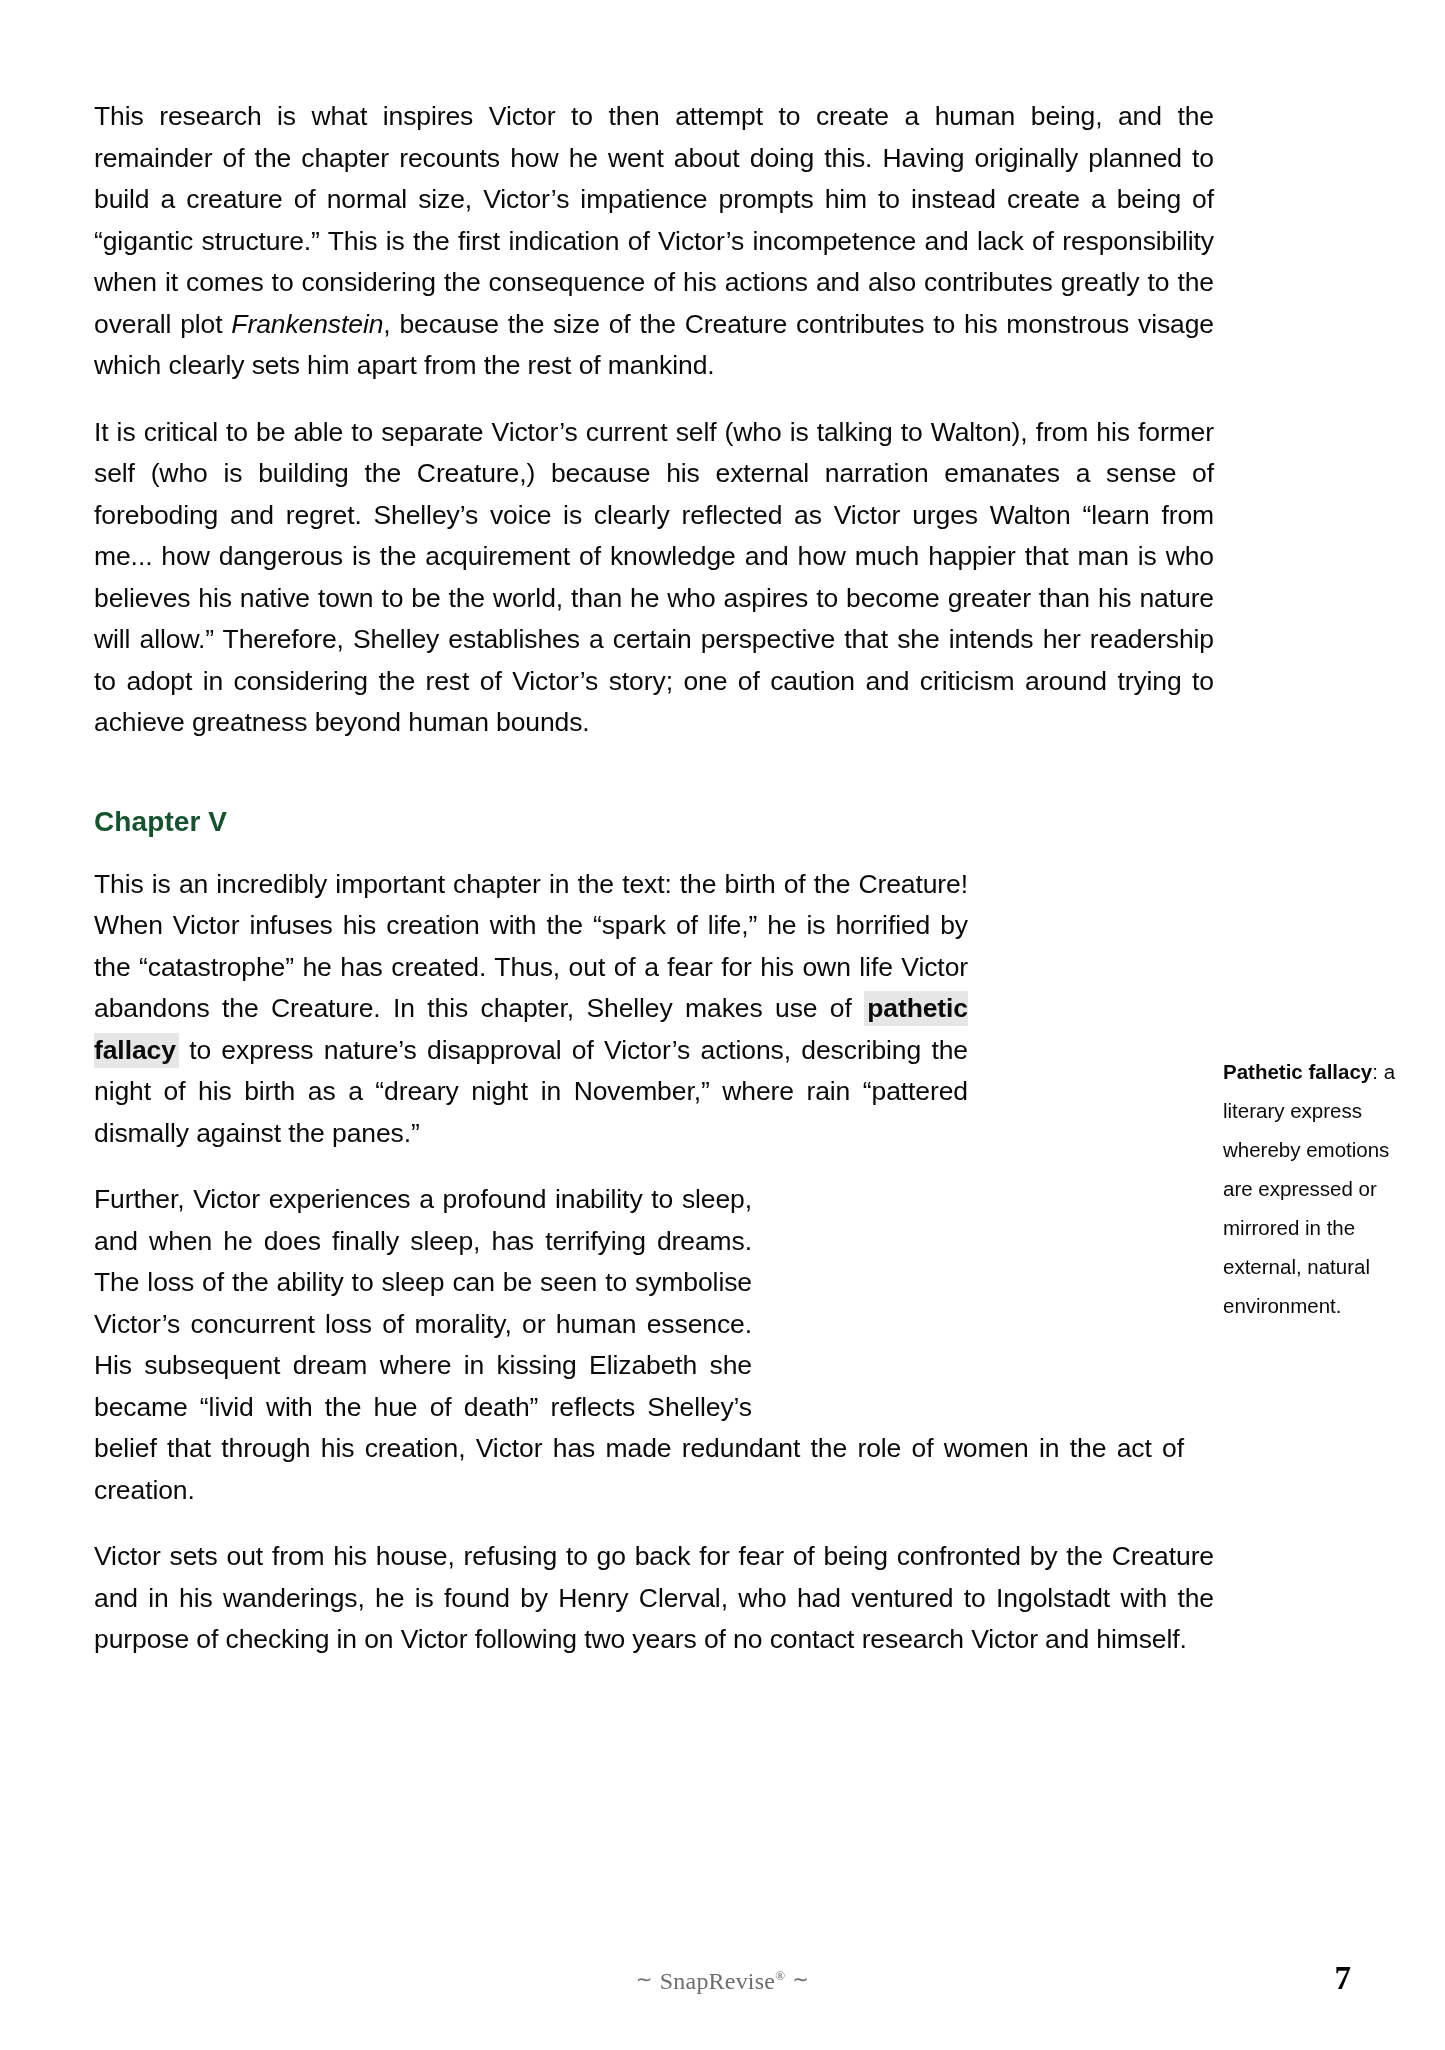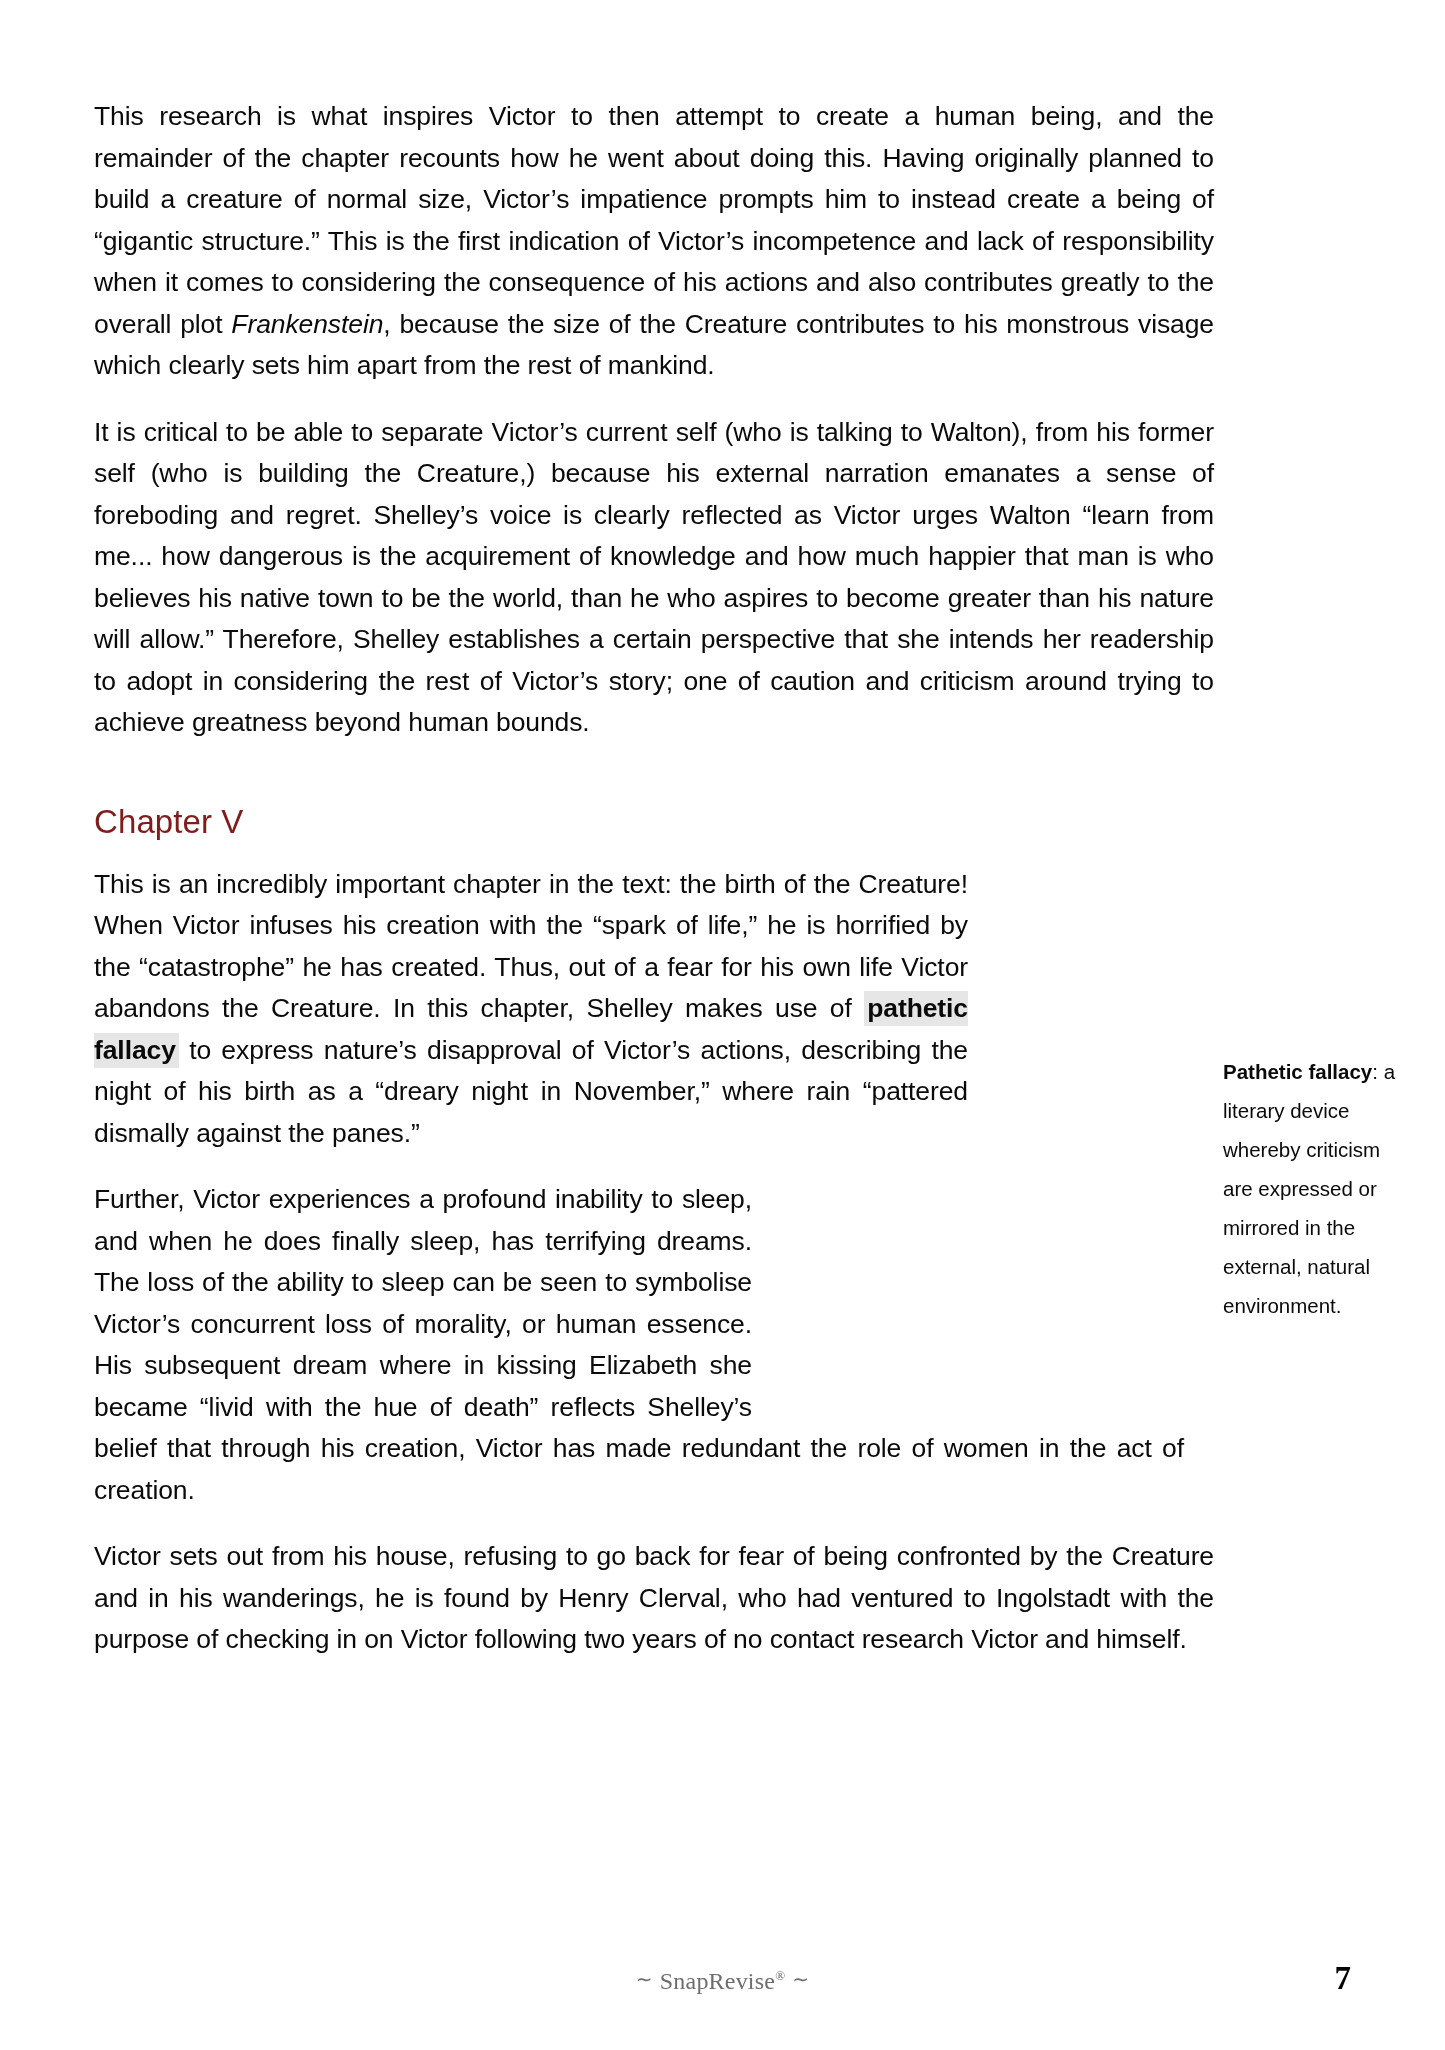--- a/index.html
+++ b/index.html
@@ -42,26 +42,26 @@
     letter-spacing: -0.1px;
     color: #0a0a0a;
   }
 
   
   .para-narrow {
     width: 1090px;
   }
 
   .chapter-heading {
-    font-size: 33px;
-    font-weight: normal;
+    font-size: 28px;
+    font-weight: bold;
     line-height: 40px;
     margin: 58px 0 22px 0;
     letter-spacing: 0.1px;
-    color: #7f1d1d;
+    color: #14532d;
   }
 
   em.book-title {
     font-style: italic;
   }
 
   .keyterm {
     font-weight: bold;
     background: #e6e6e6;
     padding: 2px 3px 3px 3px;
@@ -155,21 +155,21 @@
 
     <p class="para para-narrow"><span class="note-spacer"></span><span>This is an incredibly important chapter in the text:  the birth of the Creature! When Victor infuses his creation with the “spark of life,” he is horrified by the “catastrophe” he has created. Thus, out of a fear for his own life Victor abandons the Creature.  In this chapter, Shelley makes use of </span><span class="keyterm">pathetic fallacy</span><span> to express nature’s disapproval of Victor’s actions, describing the night of his birth as a “dreary night in November,” where rain “pattered dismally against the panes.”</span></p>
 
     <p class="para para-narrow"><span class="note-spacer-b"></span><span>Further, Victor experiences a profound inability to sleep, and when he does finally sleep, has terrifying dreams.  The loss of the ability to sleep can be seen to symbolise Victor’s concurrent loss of morality, or human essence. His subsequent dream where in kissing Elizabeth she became “livid with the hue of death” reflects Shelley’s belief that through his creation, Victor has made redundant the role of women in the act of creation.</span></p>
 
     <p class="para">Victor sets out from his house, refusing to go back for fear of being confronted by the Creature and in his wanderings, he is found by Henry Clerval, who had ventured to Ingolstadt with the purpose of checking in on Victor following two years of no contact research Victor and himself.</p>
 
   </div>
 
   <aside class="margin-note">
-    <span class="term">Pathetic fallacy</span><span>: a literary device whereby criticism are expressed or mirrored in the external, natural environment.</span>
+    <span class="term">Pathetic fallacy</span><span>: a literary express whereby emotions are expressed or mirrored in the external, natural environment.</span>
   </aside>
 
   <div class="footer">
     <div class="brand"><span class="tilde">∼</span><span>SnapRevise</span><sup>®</sup><span class="tilde">∼</span></div>
     <div class="page-number">7</div>
   </div>
 
 </div>
 
 </body></html>

